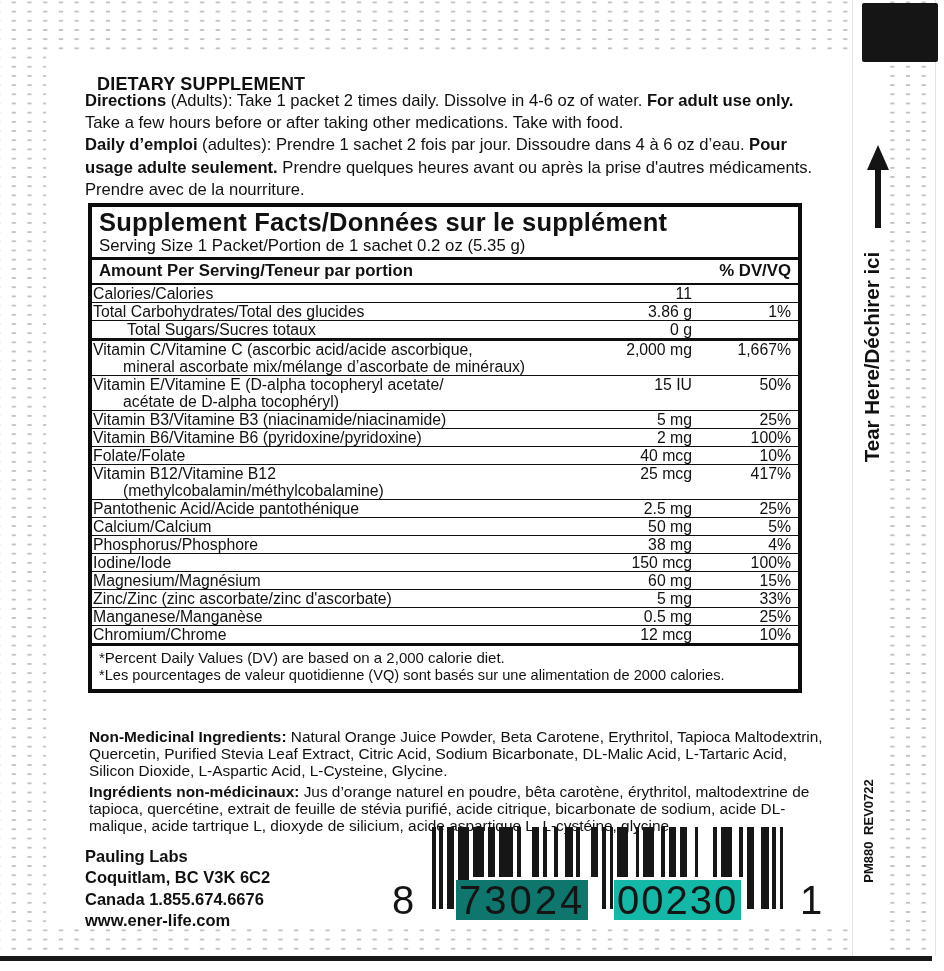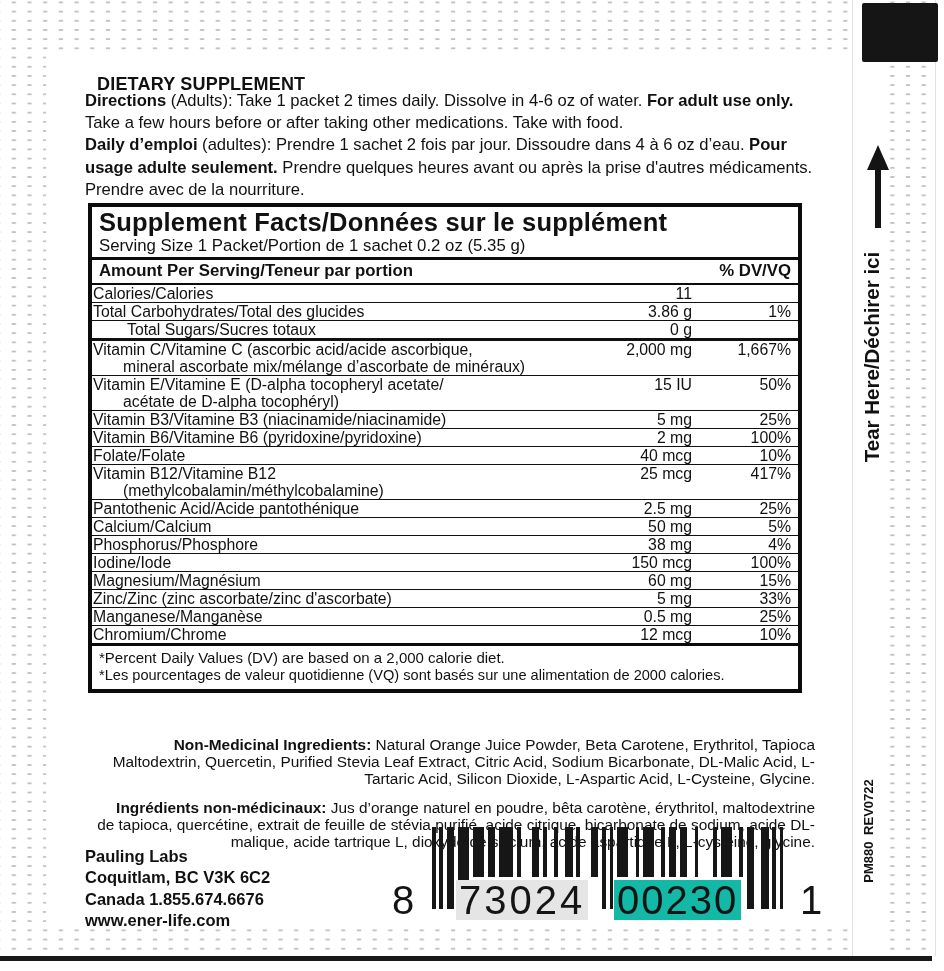--- a/index.html
+++ b/index.html
@@ -36,32 +36,32 @@
   .row.thick{border-top-width:3.5px;}
   .row .nm{white-space:nowrap;}
   .row .nm.ind{padding-left:34px;}
   .row .sub{white-space:nowrap;padding-left:30px;}
   .row .amt{position:absolute;right:106px;top:0;white-space:nowrap;}
   .row .dv{position:absolute;right:7px;top:0;white-space:nowrap;}
   .footnotes{border-top:3.5px solid #0b0b0b;padding:3px 8px 5px 7px;font-size:15px;line-height:17.5px;}
   .footnotes .fr{font-size:14.6px;}
 
   .ingredients{position:absolute;left:85px;top:725px;width:742px;font-size:15.4px;line-height:16.9px;}
-  .ingredients p{margin:12px;text-align:right;}
+  .ingredients p{margin:4px;}
 
   .company{position:absolute;left:85px;top:846px;font-size:16.5px;font-weight:bold;line-height:21.3px;}
 
   
   .barcode{position:absolute;left:392px;top:827px;width:445px;height:93px;}
   .bars{position:absolute;left:40px;top:0;width:352px;height:82px;}
   .bar{position:absolute;top:0;height:50px;background:#161616;}
   .bar.tall{height:82px;}
   .bc-d{position:absolute;bottom:0;font-size:40px;line-height:40px;z-index:2;color:#141414;}
   .bc-left{left:0;}
-  .bc-g1{left:64px;background:#e5e5e5;padding:0 3px;letter-spacing:3px;}
+  .bc-g1{left:64px;background:#0f766e;padding:0 3px;letter-spacing:3px;}
   .bc-g2{left:222px;background:#14b8a6;padding:0 3px;letter-spacing:2px;}
   .bc-right{left:408px;}
 
   
   .notch{position:absolute;left:862px;top:3px;width:76px;height:59px;background:#151515;border-radius:2px;z-index:3;}
   .arrow{position:absolute;left:867px;top:145px;width:22px;z-index:3;}
   .arrow .head{width:0;height:0;margin:0 auto;border-left:11px solid transparent;
                border-right:11px solid transparent;border-bottom:25px solid #141414;}
   .arrow .shaft{width:6px;height:58px;background:#141414;margin:0 auto;}
   .tear-text{position:absolute;left:759px;top:344px;width:226px;height:26px;z-index:3;

